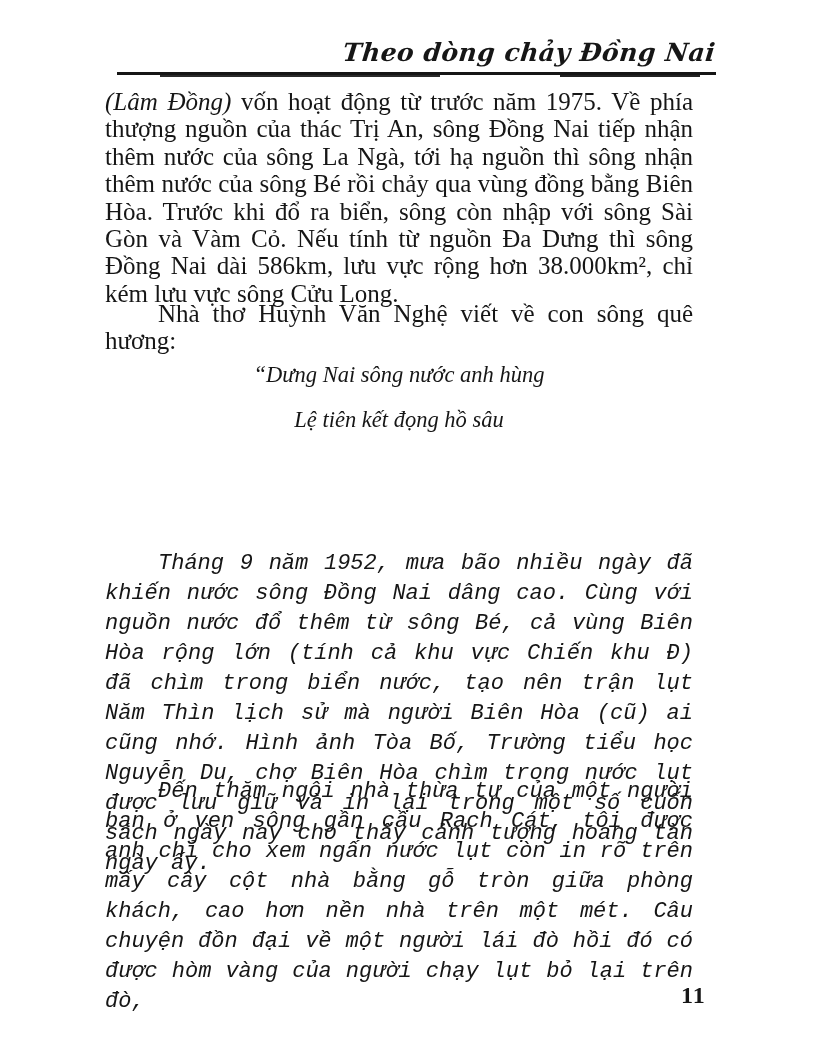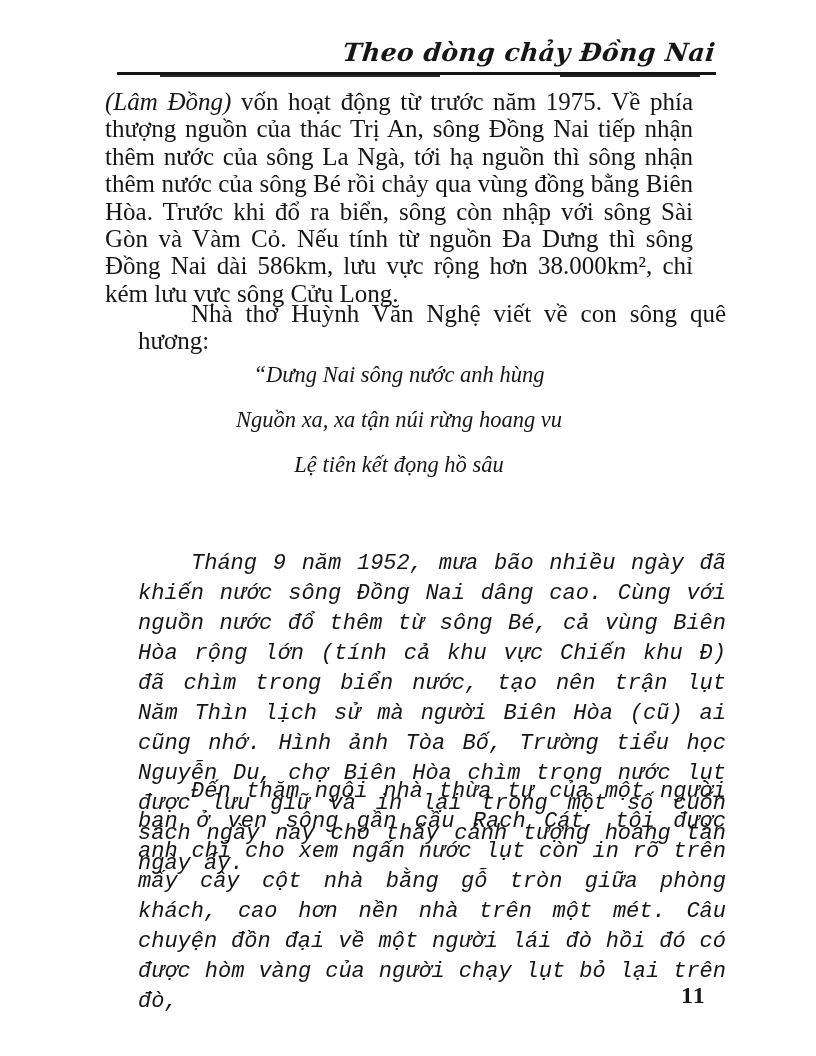--- a/index.html
+++ b/index.html
@@ -66,21 +66,21 @@
     font-size: 25px;
     line-height: 27.4px;
     font-style: normal;
   }
   .para-italic {
     font-size: 22px;
     line-height: 30px;
     font-style: italic;
     font-family: Liberation Mono, monospace;
   }
-  .indent { text-indent: 53px; margin-left: 33px; }
+  .indent { text-indent: 53px; }
   .italic-lead { font-style: italic; }
   .poem {
     position: absolute;
     left: 105px;
     width: 588px;
     top: 352px;
     text-align: center;
     font-style: italic;
     font-size: 22.5px;
     line-height: 45px;
@@ -105,21 +105,20 @@
   <div class="header-rule"></div>
   <div class="header-rule-smudge"></div>
   <div class="header-rule-smudge2"></div>
 
   <div class="para para-roman" style="top: 88px;"><span class="italic-lead">(Lâm Đồng)</span><span> vốn hoạt động từ trước năm 1975. Về phía thượng nguồn của thác Trị An, sông Đồng Nai tiếp nhận thêm nước của sông La Ngà, tới hạ nguồn thì sông nhận thêm nước của sông Bé rồi chảy qua vùng đồng bằng Biên Hòa. Trước khi đổ ra biển, sông còn nhập với sông Sài Gòn và Vàm Cỏ. Nếu tính từ nguồn Đa Dưng thì sông Đồng Nai dài 586km, lưu vực rộng hơn 38.000km², chỉ kém lưu vực sông Cửu Long.</span></div>
 
   <div class="para para-roman indent" style="top: 300px;">Nhà thơ Huỳnh Văn Nghệ viết về con sông quê hương:</div>
 
   <div class="poem">
     <div class="poem-line">“Dưng Nai sông nước anh hùng</div>
-    <div class="poem-line">Nguồn xa, xa tận núi rừng hoang vu</div>
     <div class="poem-line">Lệ tiên kết đọng hồ sâu</div>
   </div>
 
   <div class="para para-italic indent" style="top: 549px;">Tháng 9 năm 1952, mưa bão nhiều ngày đã khiến nước sông Đồng Nai dâng cao. Cùng với nguồn nước đổ thêm từ sông Bé, cả vùng Biên Hòa rộng lớn (tính cả khu vực Chiến khu Đ) đã chìm trong biển nước, tạo nên trận lụt Năm Thìn lịch sử mà người Biên Hòa (cũ) ai cũng nhớ. Hình ảnh Tòa Bố, Trường tiểu học Nguyễn Du, chợ Biên Hòa chìm trong nước lụt được lưu giữ và in lại trong một số cuốn sách ngày nay cho thấy cảnh tượng hoang tàn ngày ấy.</div>
 
   <div class="para para-italic indent" style="top: 777px;">Đến thăm ngôi nhà thừa tự của một người bạn ở ven sông gần cầu Rạch Cát, tôi được anh chỉ cho xem ngấn nước lụt còn in rõ trên mấy cây cột nhà bằng gỗ tròn giữa phòng khách, cao hơn nền nhà trên một mét. Câu chuyện đồn đại về một người lái đò hồi đó có được hòm vàng của người chạy lụt bỏ lại trên đò,</div>
 
   <div class="page-number">11</div>
 
 </div>

